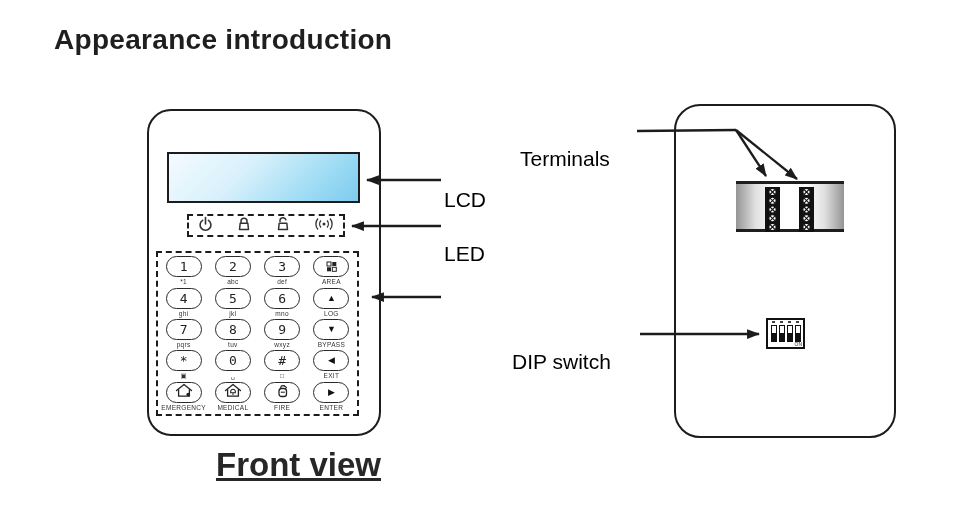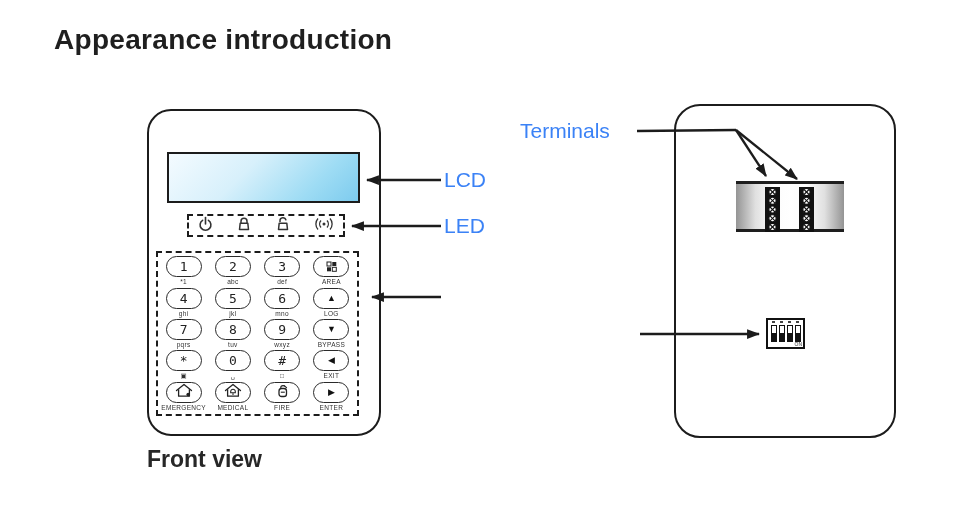--- a/index.html
+++ b/index.html
@@ -17,27 +17,27 @@
            display:flex;align-items:center;justify-content:space-between;padding:0 9px;}
   .keypad-box{left:156px;top:251px;width:203px;height:165px;border:2px dashed #1c1c1c;box-sizing:border-box;
               display:grid;grid-template-columns:repeat(4,1fr);grid-template-rows:repeat(5,1fr);
               padding:2px 1px;}
   .kcell{display:flex;flex-direction:column;align-items:center;justify-content:center;}
   .koval{width:36px;height:21px;border:1.6px solid #2a2a2a;border-radius:11px;box-sizing:border-box;
          display:flex;align-items:center;justify-content:center;background:#fff;}
   .kmain{font-family:"DejaVu Sans Mono",monospace;font-size:13px;line-height:13px;color:#222;}
   .karrow{font-size:9px;line-height:9px;color:#111;}
   .ksub{font-size:6.5px;line-height:7px;height:7px;margin-top:1px;color:#333;letter-spacing:.3px;white-space:nowrap;}
-  .caption{font-size:23px;font-weight:bold;color:#272727;text-align:left;}
+  .caption{font-size:33px;font-weight:bold;color:#272727;text-align:right;text-decoration:underline;}
   .cap-front{left:147px;top:446px;width:234px;}
   .cap-rear{left:674px;top:446px;width:222px;}
 
   
-  .ann{font-size:21px;color:#3b82f6;white-space:nowrap;}
-  .ann-lcd{left:444px;top:168px;}
+  .ann{font-size:21px;color:#000000;white-space:nowrap;margin-top:28px;}
+  .ann-lcd{left:444px;top:160px;}
   .ann-led{left:444px;top:214px;}
   .ann-touch{left:444px;top:285px;}
   .ann-term{left:520px;top:119px;}
   .ann-dip{left:512px;top:322px;}
   svg.overlay{left:0;top:0;pointer-events:none;}
 
   
   .rear-body{left:674px;top:104px;width:222px;height:334px;border:2.5px solid #1c1c1c;
              border-radius:26px;background:#fff;box-sizing:border-box;}
   .term-band{left:736px;top:181px;width:108px;height:51px;box-sizing:border-box;
@@ -322,20 +322,21 @@
           <div class="handle"></div>
         </div>
     </div>
     <div class="dip-on">ON</div>
   </div>
 
 
   <div class="abs ann ann-lcd">LCD</div>
   <div class="abs ann ann-led">LED</div>
   <div class="abs ann ann-term">Terminals</div>
+  <div class="abs ann ann-dip">DIP switch</div>
 
   <svg class="abs overlay" width="971" height="507" viewBox="0 0 971 507">
     <defs>
       <marker id="ah" viewBox="0 0 12 9" refX="11" refY="4.5" markerWidth="13" markerHeight="10" markerUnits="userSpaceOnUse" orient="auto">
         <path d="M0,0 L12,4.5 L0,9 Z" fill="#1c1c1c"></path>
       </marker>
     </defs>
     <g stroke="#1c1c1c" stroke-width="2.3" fill="none">
       <line x1="441" y1="180" x2="367" y2="180" marker-end="url(#ah)"></line>
       <line x1="441" y1="226" x2="352" y2="226" marker-end="url(#ah)"></line>

